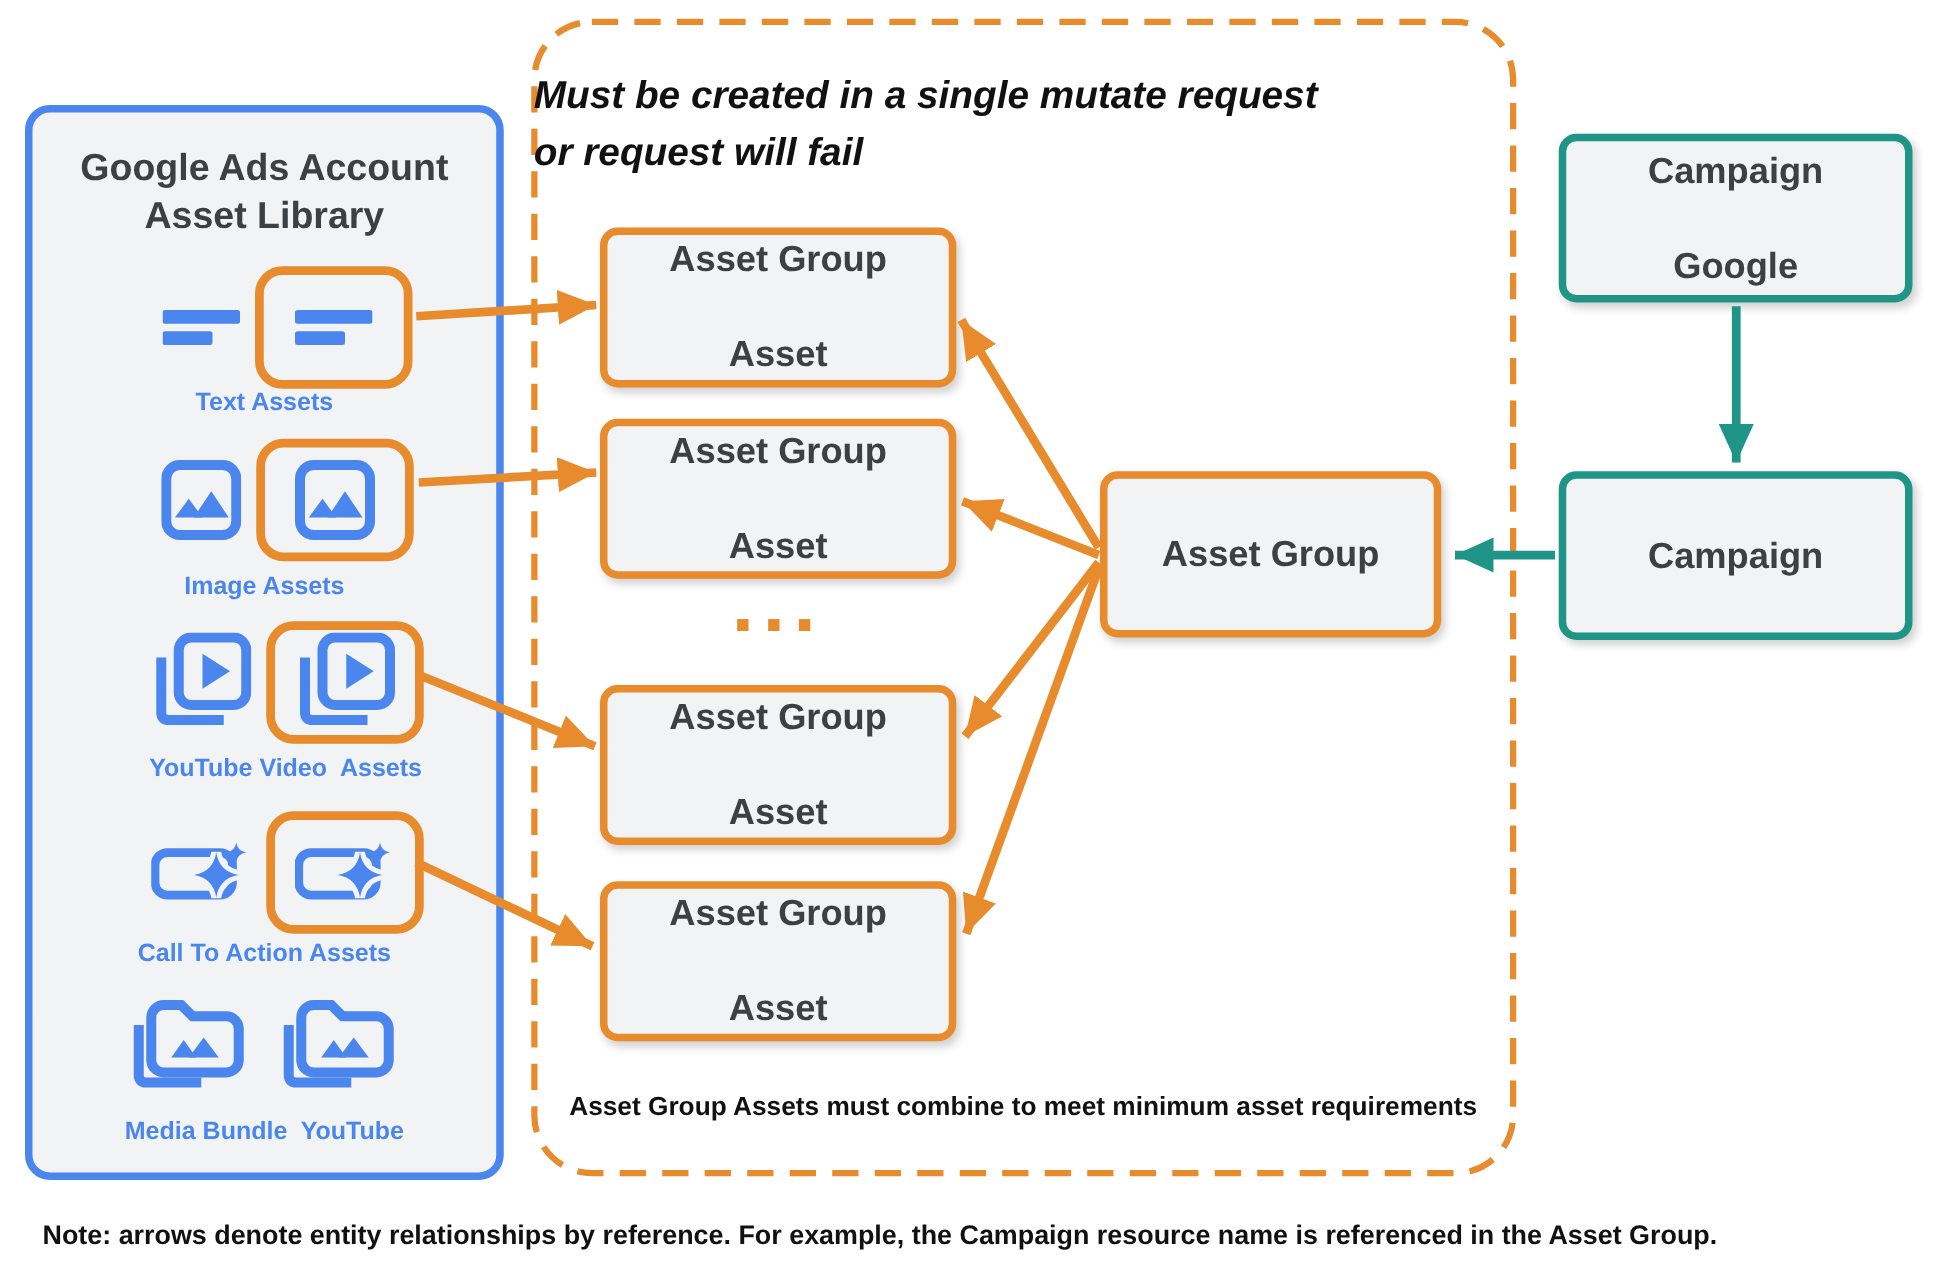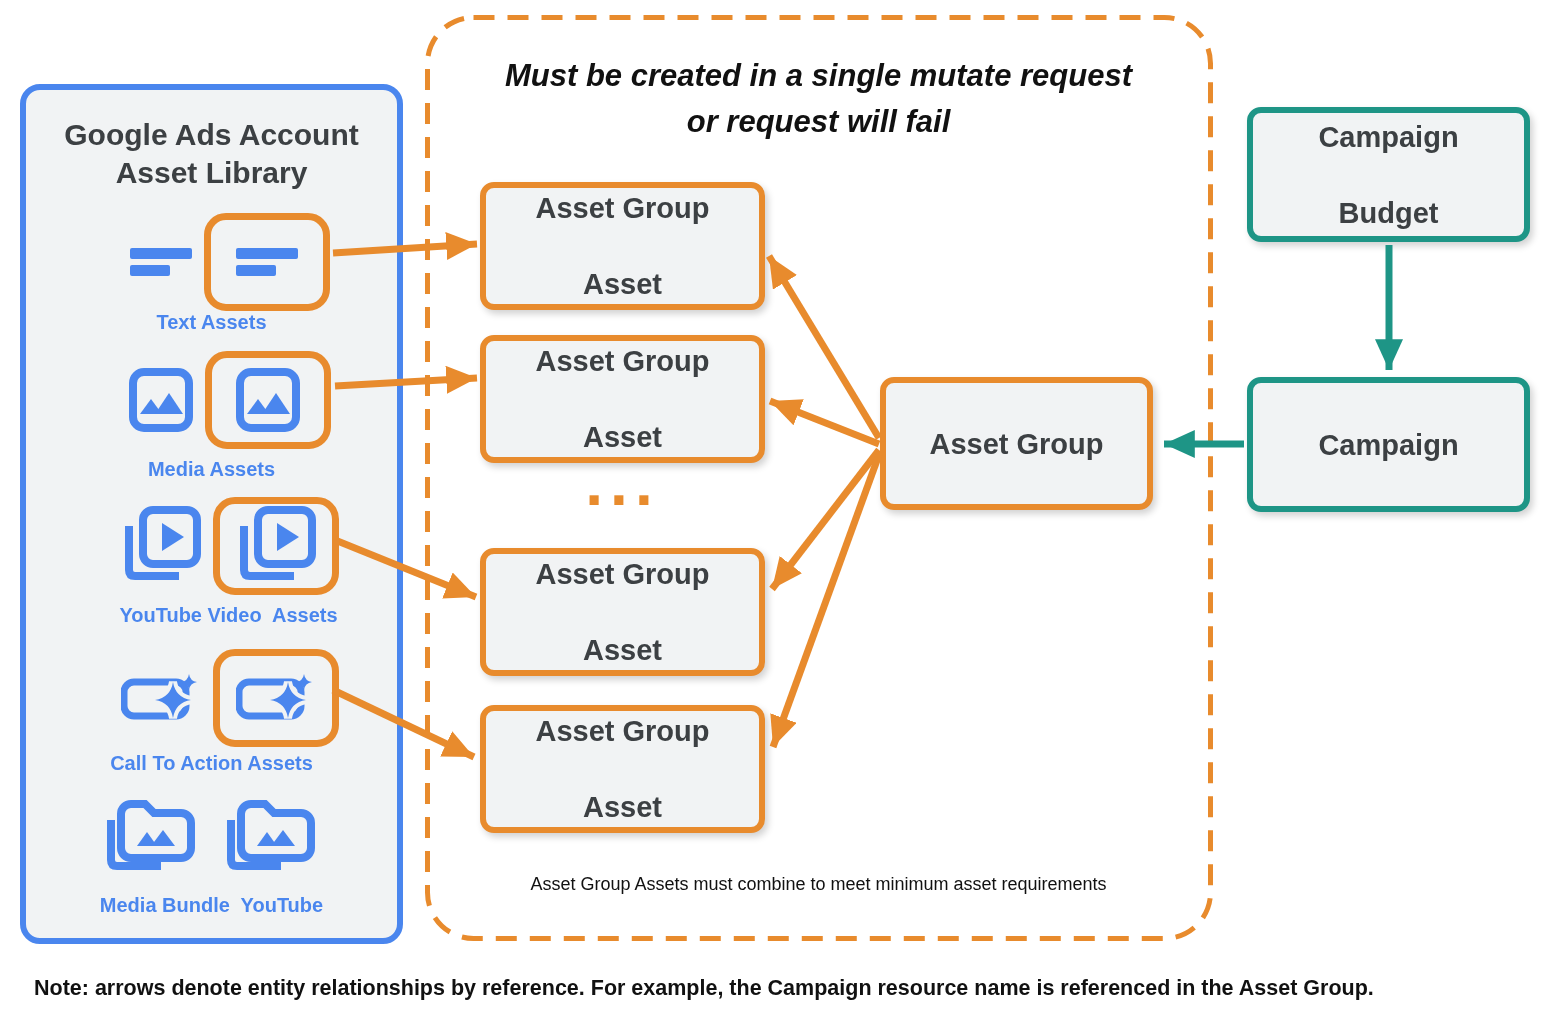--- a/index.html
+++ b/index.html
@@ -17,25 +17,25 @@
   .panel-title{position:absolute;left:0;top:26px;width:100%;text-align:center;
     font-size:30px;font-weight:bold;color:var(--ink);line-height:38px;}
   .panel-title span{display:block;}
   .icon-row{position:absolute;left:0;width:100%;display:flex;justify-content:center;align-items:center;gap:12px;box-sizing:border-box;}
   .icon-row.shift{padding-left:36px;}
   .owrap{border:7px solid var(--orange);border-radius:22px;width:112px;height:84px;
     display:flex;align-items:center;justify-content:center;background:transparent;}
   .icon-label{position:absolute;left:0;width:100%;text-align:center;font-size:20px;font-weight:bold;color:var(--blue);white-space:pre;}
 
   
-  .mutate-title{position:absolute;left:427px;top:53px;width:783px;z-index:2;text-align:center;
+  .mutate-title{position:absolute;left:427px;top:53px;width:783px;z-index:2;
     font-size:31px;font-weight:bold;font-style:italic;color:var(--black);line-height:46px;}
   .mutate-title span{display:block;}
   .mutate-footnote{position:absolute;left:427px;top:874px;width:783px;z-index:2;text-align:center;
-    font-size:18px;font-weight:normal;color:var(--black);}
+    font-size:21px;font-weight:bold;color:var(--black);}
 
   
   .box{position:absolute;z-index:3;background:var(--box-fill);border-radius:14px;box-sizing:border-box;
     display:flex;flex-direction:column;align-items:center;justify-content:center;
     font-size:29px;font-weight:bold;color:var(--ink);line-height:36px;text-align:center;
     box-shadow:3px 4px 7px rgba(0,0,0,0.18);gap:40px;}
   .box.orange{border:6px solid var(--orange);justify-content:center;}
   .box.teal{border:6px solid var(--teal);}
   .aga{left:480px;width:285px;height:128px;}
   .asset-group{left:880px;top:377px;width:273px;height:133px;}
@@ -83,21 +83,21 @@
         <polygon points="26,46 40,25 54,46" style="fill:var(--blue)"></polygon>
       </svg>
       <div class="owrap">
         <svg width="64" height="64" viewBox="0 0 64 64">
           <rect x="4" y="4" width="56" height="56" rx="11" style="fill:none;stroke:var(--blue);stroke-width:8"></rect>
           <polygon points="11,46 22,31 33,46" style="fill:var(--blue)"></polygon>
           <polygon points="26,46 40,25 54,46" style="fill:var(--blue)"></polygon>
         </svg>
       </div>
     </div>
-    <div class="icon-label" style="top:368px;">Media Assets</div>
+    <div class="icon-label" style="top:368px;">Image Assets</div>
 
     <div class="icon-row shift" style="top:405px;height:102px;">
       <svg width="80" height="80" viewBox="0 0 80 80">
         <rect x="22" y="4" width="54" height="54" rx="10" style="fill:none;stroke:var(--blue);stroke-width:8"></rect>
         <polygon points="41,17 63,31 41,45" style="fill:var(--blue)"></polygon>
         <path d="M8,20 v44 q0,6 6,6 h44" style="fill:none;stroke:var(--blue);stroke-width:8"></path>
       </svg>
       <div class="owrap">
         <svg width="80" height="80" viewBox="0 0 80 80">
           <rect x="22" y="4" width="54" height="54" rx="10" style="fill:none;stroke:var(--blue);stroke-width:8"></rect>
@@ -166,21 +166,21 @@
     <span>Asset</span>
   </div>
 
   <div class="ellipsis">...</div>
 
   <div class="box orange asset-group">
     <span>Asset Group</span>
   </div>
   <div class="box teal campaign-budget">
     <span>Campaign</span>
-    <span>Budget</span>
+    <span>Google</span>
   </div>
   <div class="box teal campaign">
     <span>Campaign</span>
   </div>
 
   <div class="note">Note: arrows denote entity relationships by reference. For example, the Campaign resource name is referenced in the Asset Group.</div>
 
   <svg id="arrow-svg" class="layer">
     <defs>
       <marker id="oarrow" markerWidth="4.6" markerHeight="4.2" refX="4.4" refY="2" orient="auto" markerUnits="strokeWidth">

